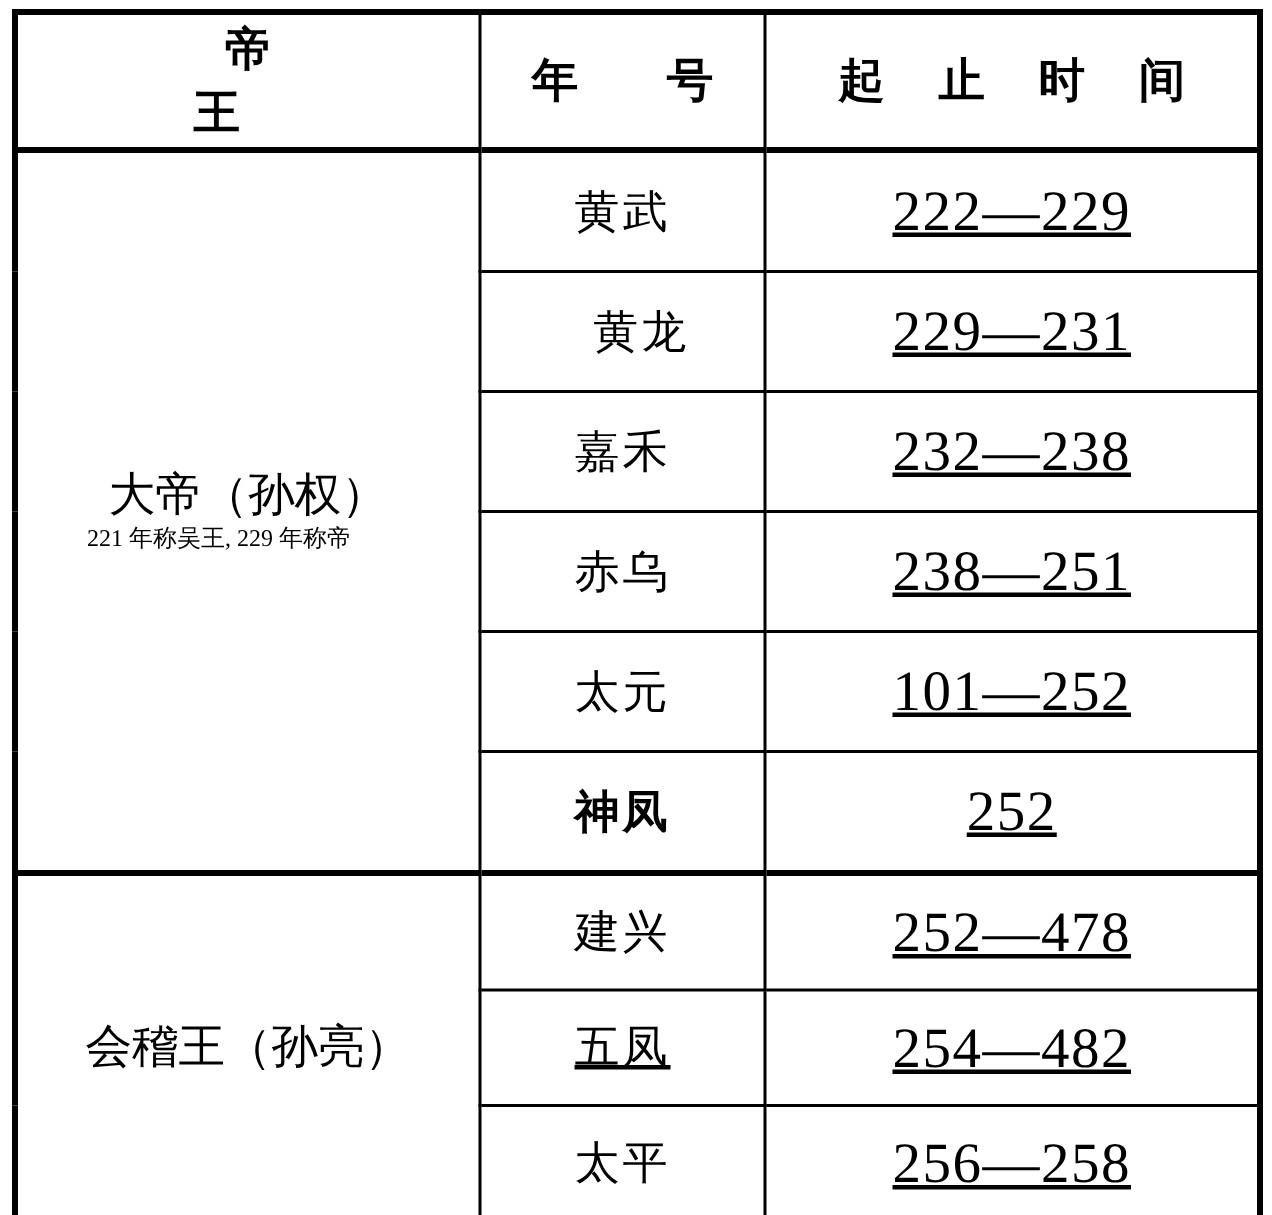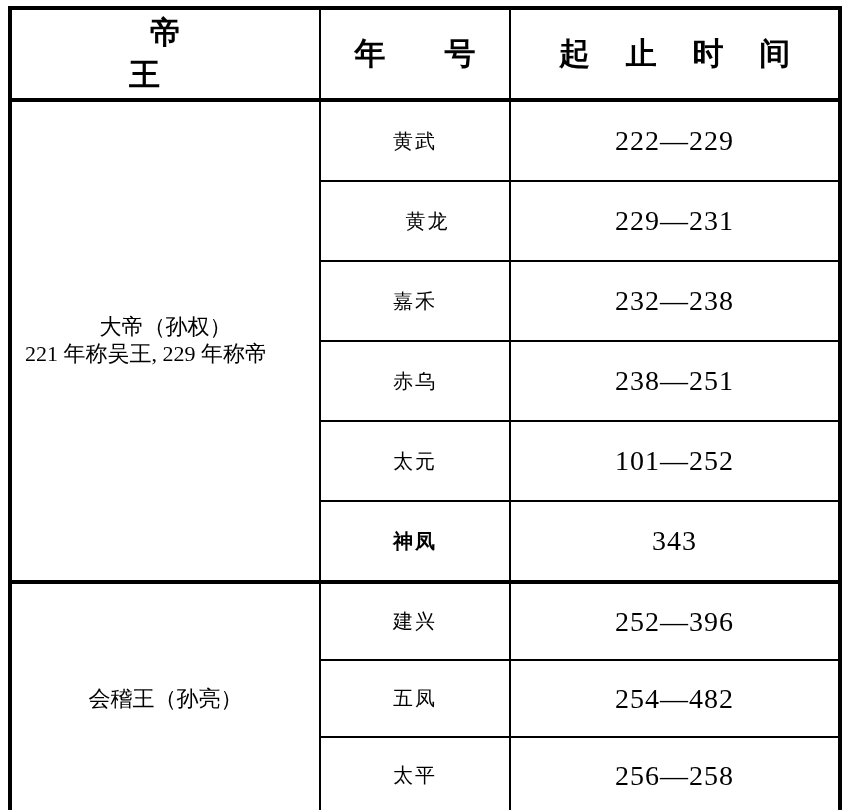--- a/index.html
+++ b/index.html
@@ -61,40 +61,41 @@
     text-indent: 42px;
   }
 
   td.ruler-cell {
     text-align: left;
     vertical-align: middle;
     padding: 0 0 0 26px;
     border-right: 4px solid #000;
   }
   .ruler-name {
-    font-size: 22px;
+    font-size: 31px;
     line-height: 1.25;
     display: block;
     white-space: nowrap;
   }
   .ruler-note {
-    font-size: 22px;
+    font-size: 16px;
     line-height: 1.3;
     display: block;
     max-width: 268px;
     word-break: break-all;
   }
 
   td.era-cell {
-    font-size: 20px;
+    font-size: 30px;
     letter-spacing: 2px;
   }
   td.span-cell {
-    font-size: 28px;
+    font-size: 38px;
     letter-spacing: 1px;
+    text-decoration: underline;
   }
 
   tr.group-start td {
     border-top: 4px solid #000;
   }
 </style>
 </head>
 <body>
 
 <div class="sheet">
@@ -132,32 +133,32 @@
       <tr>
         <td class="era-cell" style="height:78px;">赤乌</td>
         <td class="span-cell">238—251</td>
       </tr>
       <tr>
         <td class="era-cell" style="height:78px;font-family:Liberation Serif, serif;">太元</td>
         <td class="span-cell">101—252</td>
       </tr>
       <tr>
         <td class="era-cell" style="height:78px;font-weight:bold;">神凤</td>
-        <td class="span-cell">343</td>
+        <td class="span-cell">252</td>
       </tr>
 
       <tr class="group-start">
         <td class="ruler-cell" rowspan="3">
           <span class="ruler-name">会稽王（孙亮）</span>
         </td>
         <td class="era-cell" style="height:75px;">建兴</td>
-        <td class="span-cell">252—396</td>
+        <td class="span-cell">252—478</td>
       </tr>
       <tr>
-        <td class="era-cell" style="height:75px;">五凤</td>
+        <td class="era-cell" style="height:75px;text-decoration:underline;">五凤</td>
         <td class="span-cell">254—482</td>
       </tr>
       <tr>
         <td class="era-cell" style="height:75px;">太平</td>
         <td class="span-cell">256—258</td>
       </tr>
     </tbody>
   </table>
 </div>
 

